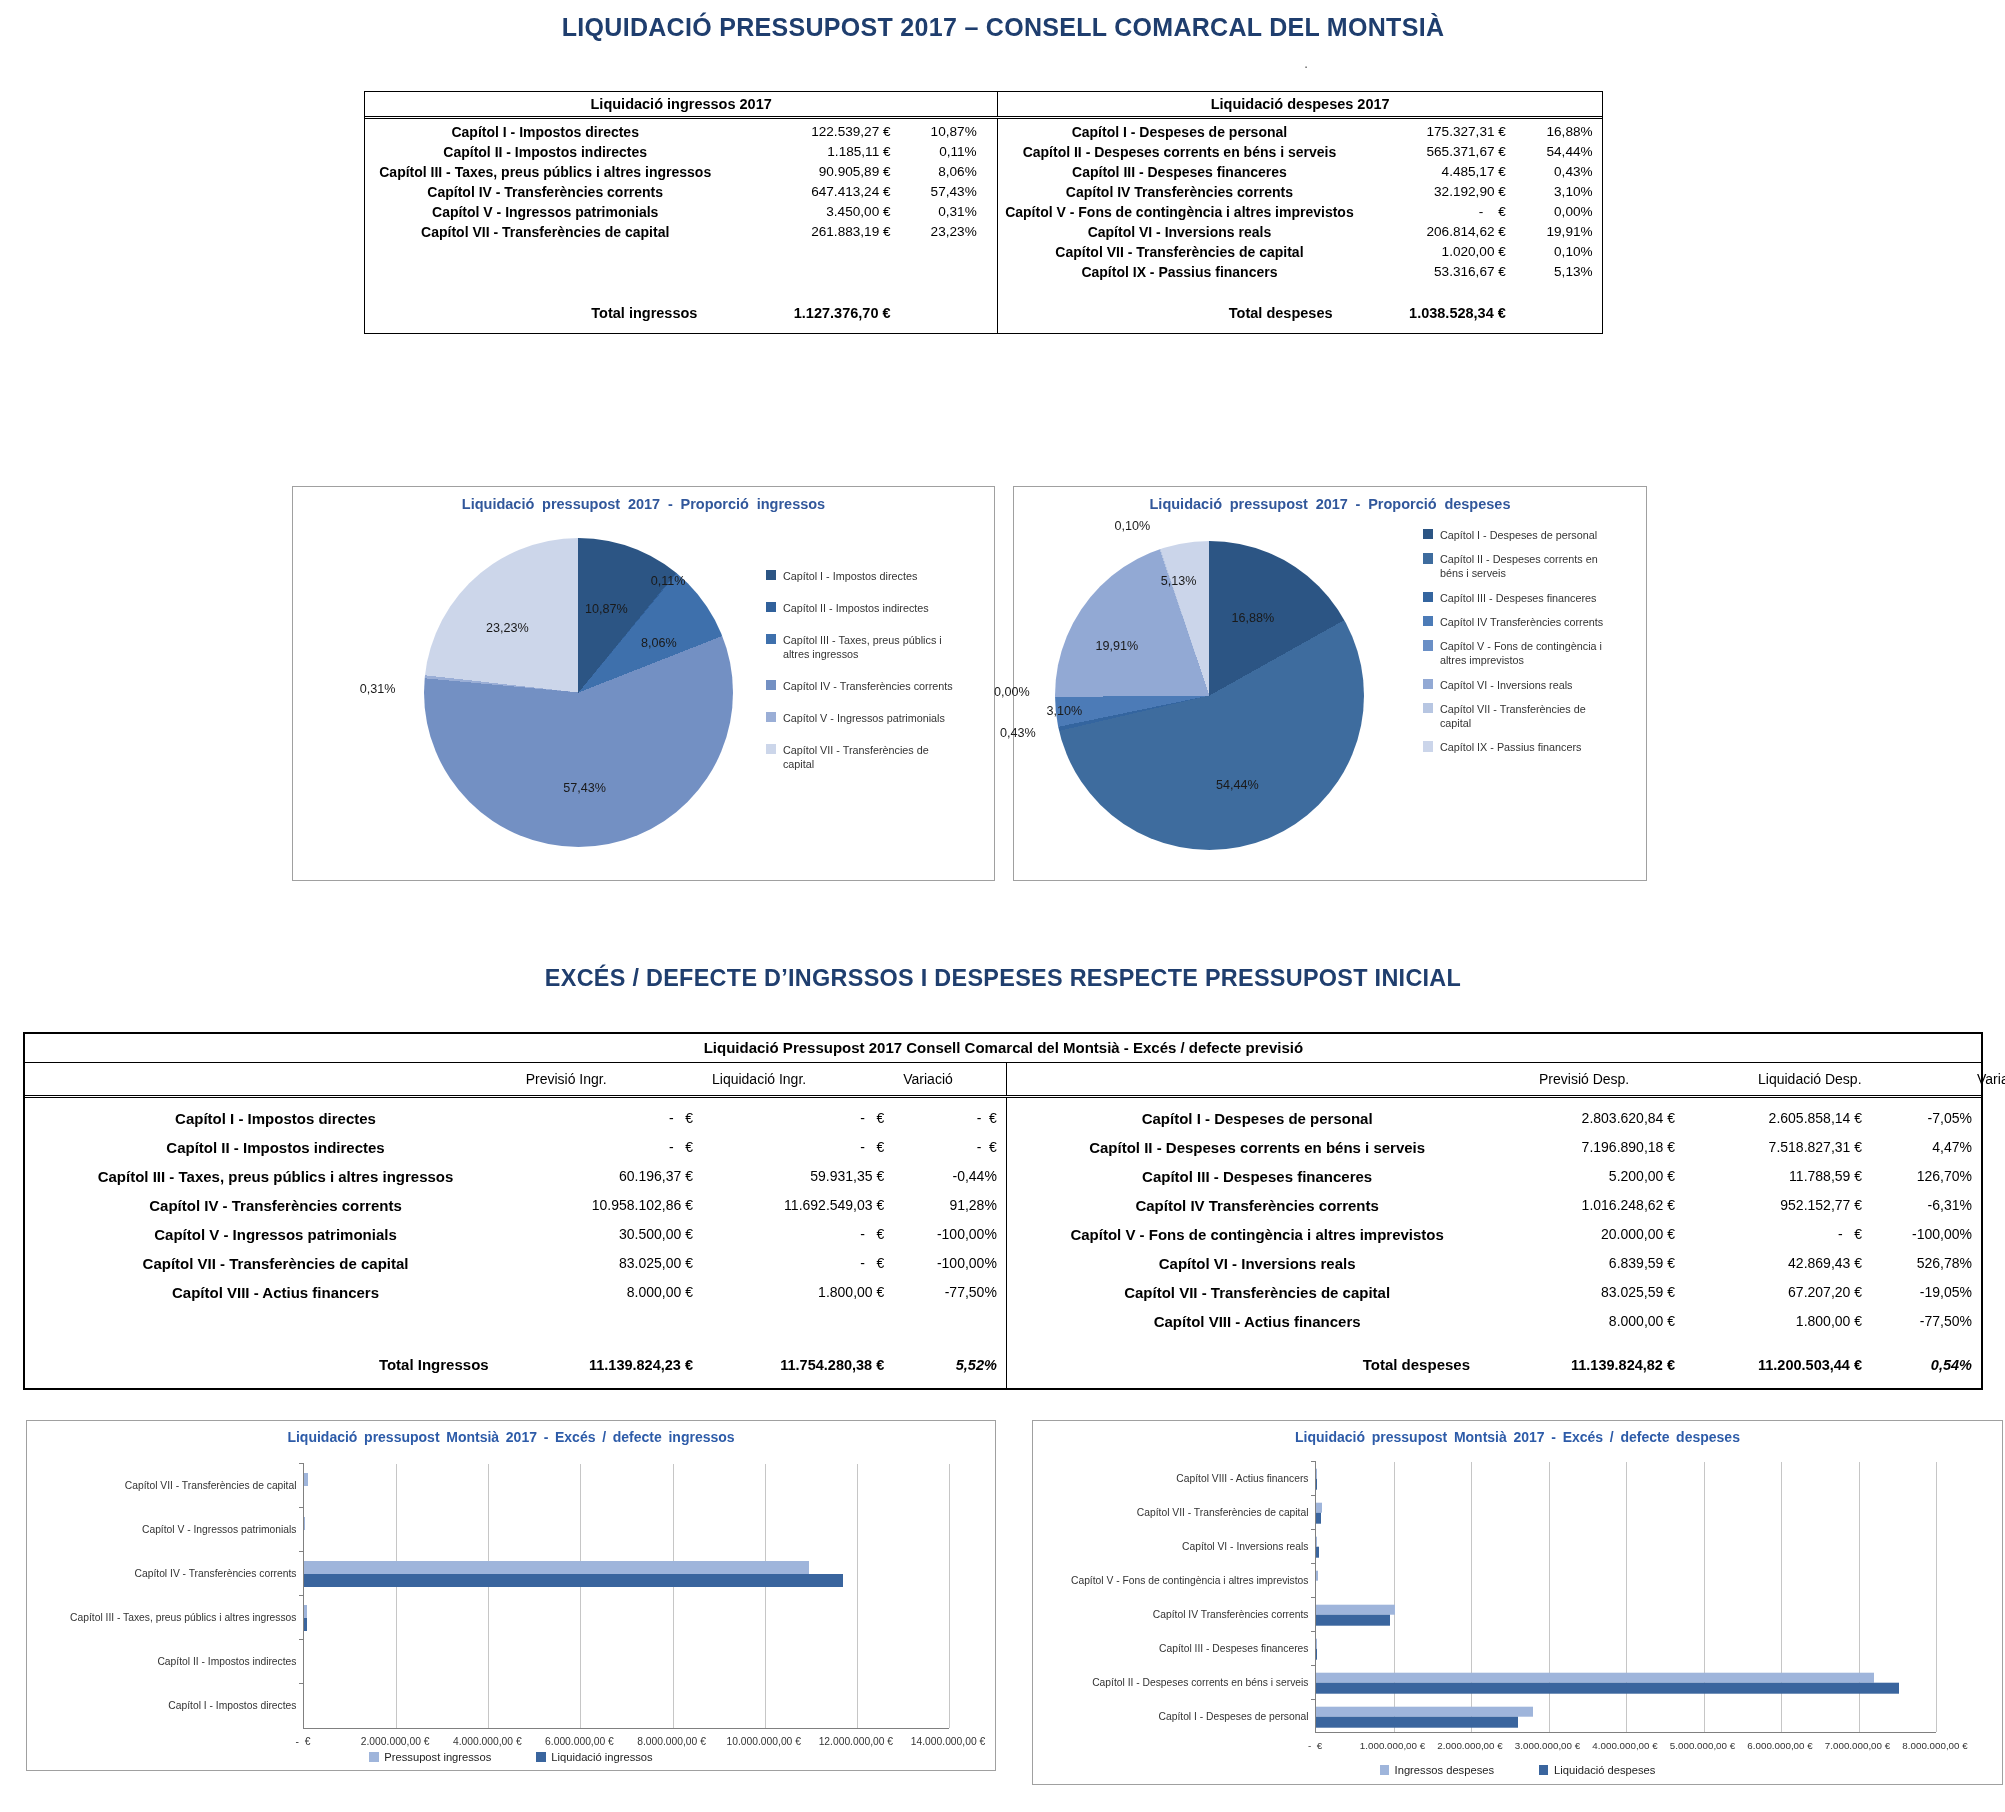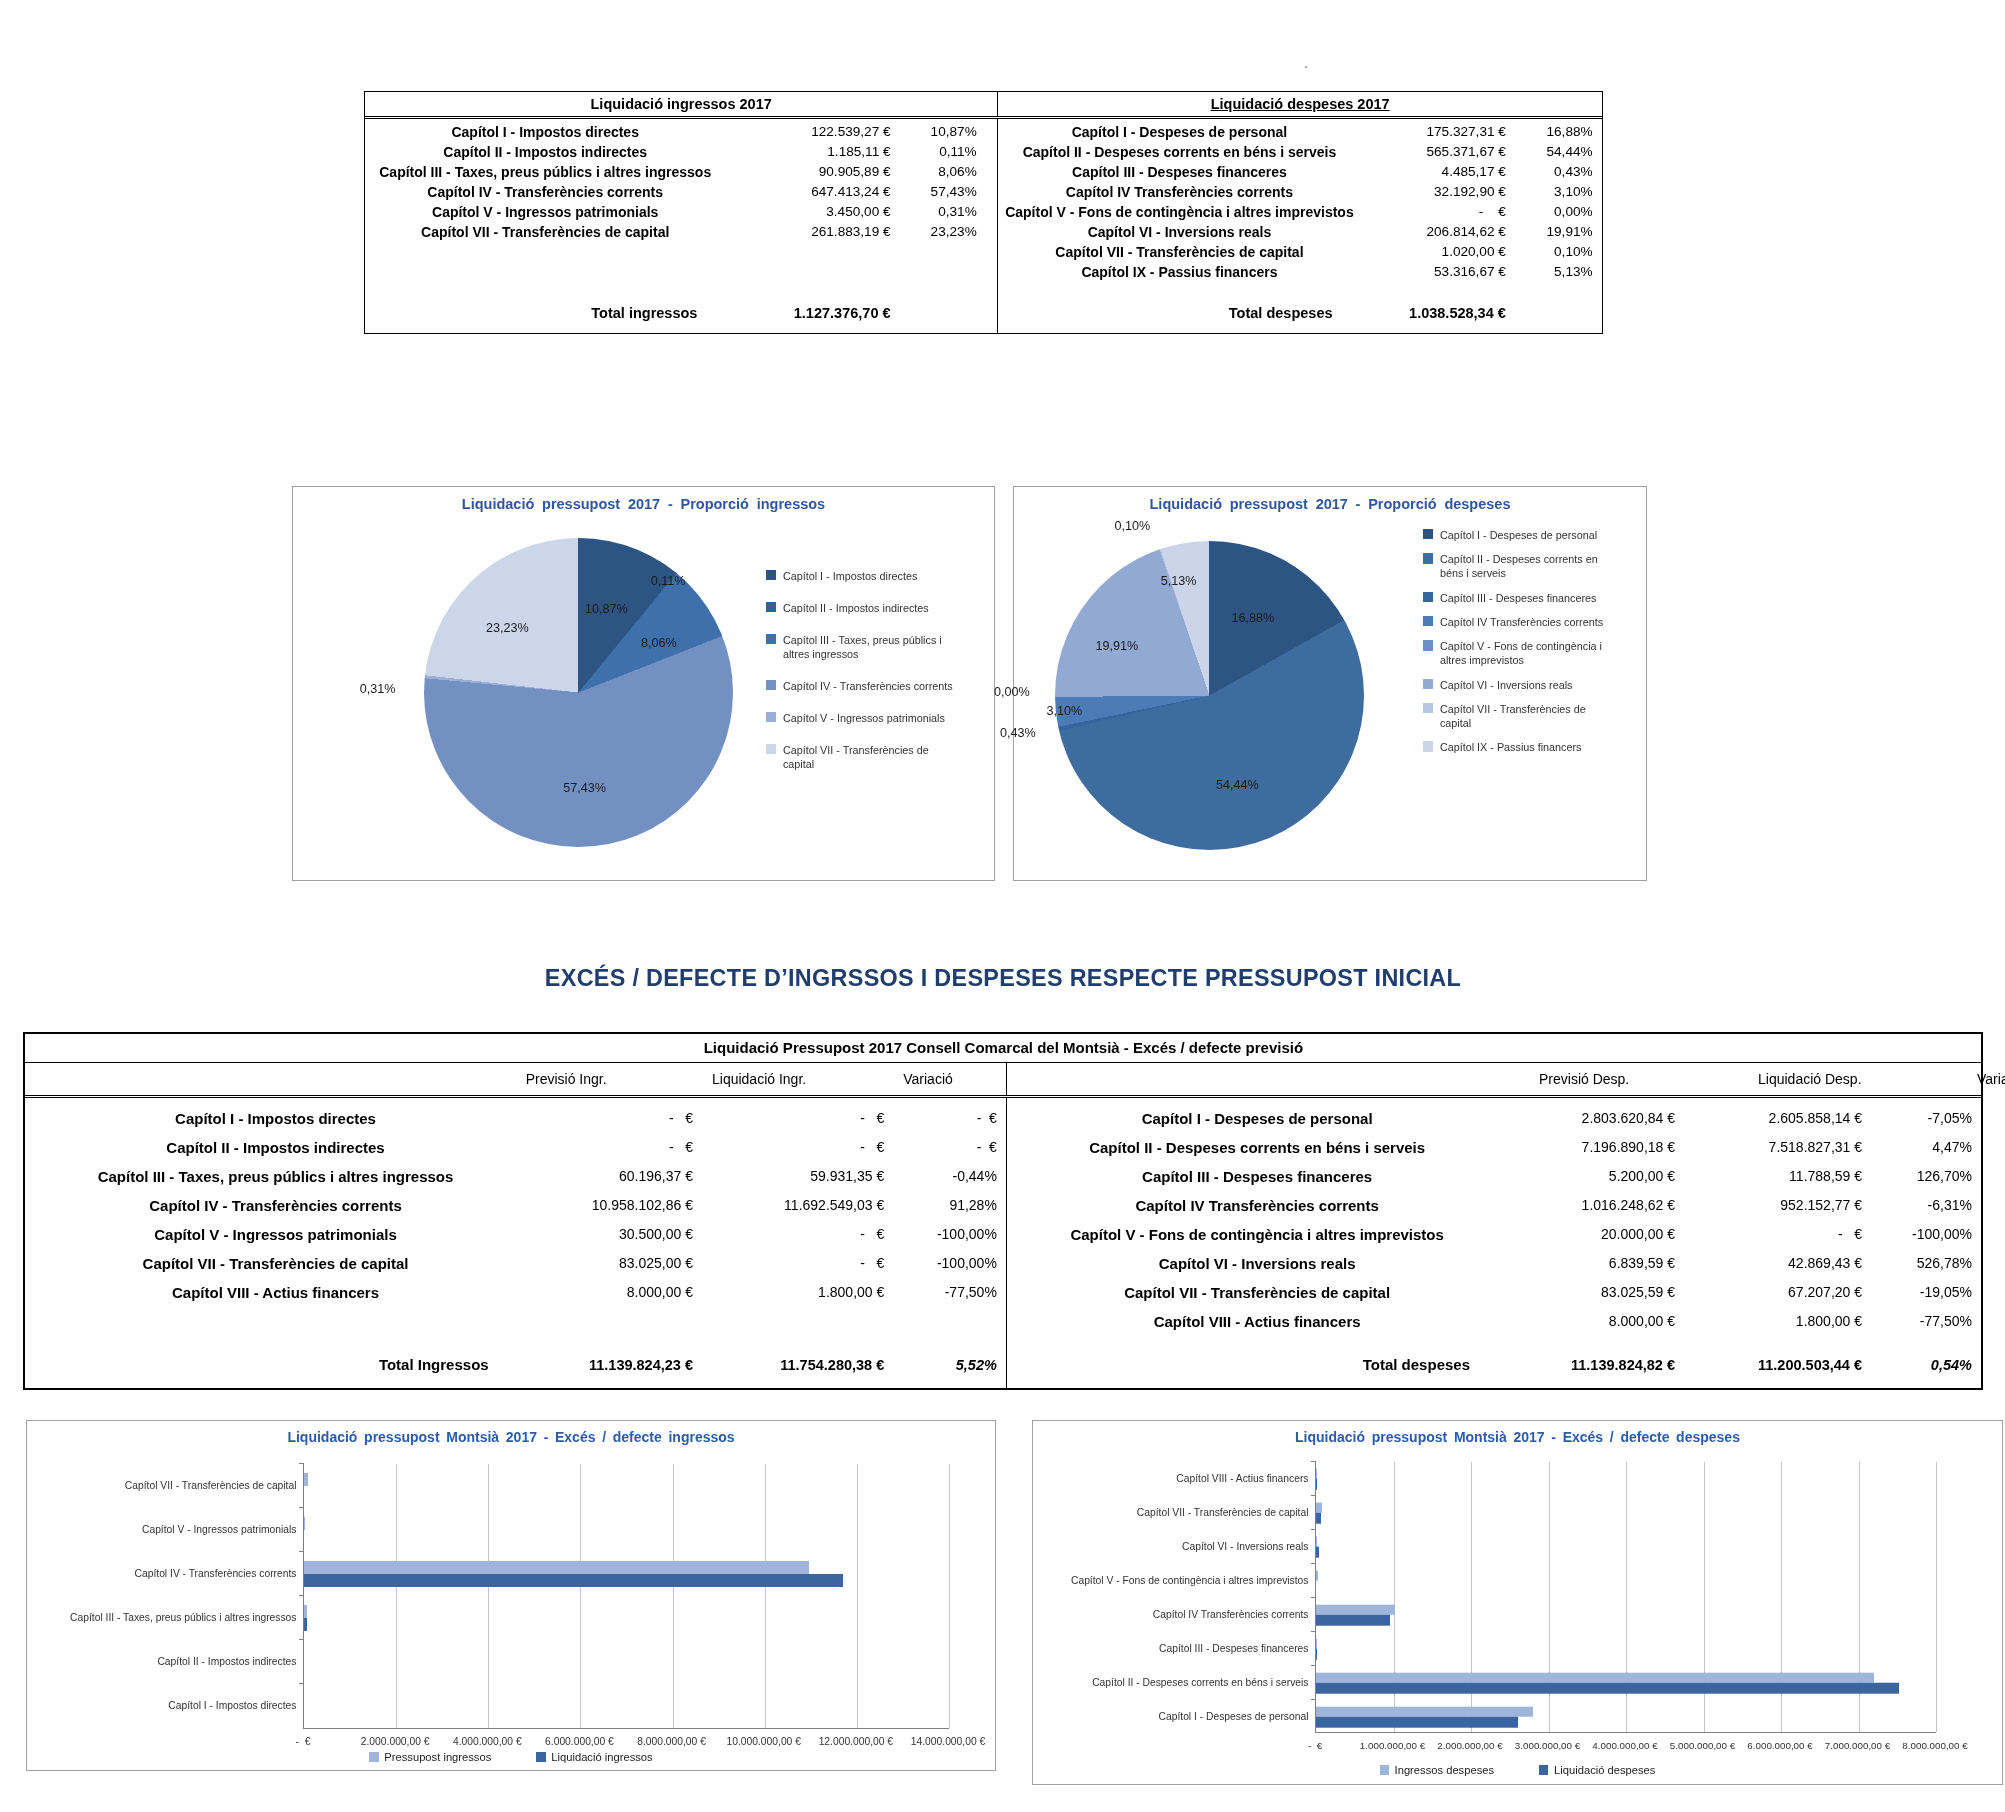--- a/index.html
+++ b/index.html
@@ -13,21 +13,21 @@
   .stray-dot{position:absolute;left:1304px;top:54px;font-size:15px;color:#666;}
 
   
   .t1{position:absolute;left:364px;top:91px;width:1239px;height:243px;
     border:1.9px solid #000;display:flex;flex-direction:column;background:#fff;box-sizing:border-box;}
   .t1-title{height:25px;line-height:25px;text-align:center;font-weight:bold;font-size:14px;
     border-bottom:1.9px solid #000;}
   .t1-sub{display:flex;border-bottom:3.7px double #000;}
   .t1-sub-cell{height:24px;line-height:24px;text-align:center;font-weight:bold;font-size:14.5px;box-sizing:border-box;}
   .t1-sub-cell.l{width:51.2%;border-right:1.9px solid #000;}
-  .t1-sub-cell.r{flex:1;text-decoration:underline;}
+  .t1-sub-cell.r{flex:1;}
   .t1-body{flex:1;display:flex;min-height:0;}
   .t1-half{display:flex;flex-direction:column;padding-top:2.8px;box-sizing:border-box;}
   .t1-half.l{width:51.2%;border-right:1.9px solid #000;}
   .t1-half.r{flex:1;}
   .t1-row{display:grid;grid-template-columns:57% 27% 16%;height:20px;align-items:center;}
   .t1-half.r .t1-row{grid-template-columns:60% 25% 15%;}
   .t1 .c-label{text-align:center;font-weight:bold;font-size:14px;white-space:nowrap;}
   .t1 .c-amount{text-align:right;font-size:13.6px;padding-right:5.6px;white-space:pre;}
   .t1 .c-pct{text-align:right;font-size:13.6px;padding-right:20.6px;}
   .t1-half.r .c-pct{padding-right:9.4px;}
@@ -101,20 +101,21 @@
   #bbox1 .blegend{top:330px;}
   #bbox2 .blegend{top:343px;}
   .blegend-item{display:flex;align-items:center;gap:5.6px;font-size:11.2px;color:#222;}
   .blegend-item .swatch{margin-top:0;width:9.4px;height:9.4px;}
 </style>
 </head>
 <body>
 
 <div class="page">
 
+  <div class="main-title">LIQUIDACIÓ PRESSUPOST 2017 – CONSELL COMARCAL DEL MONTSIÀ</div>
   <div class="stray-dot">.</div>
 
   <div class="t1">
     <div class="t1-sub">
       <div class="t1-sub-cell l">Liquidació ingressos 2017</div>
       <div class="t1-sub-cell r">Liquidació despeses 2017</div>
     </div>
     <div class="t1-body">
       <div class="t1-half l">
         <div id="t1-ing-rows">

